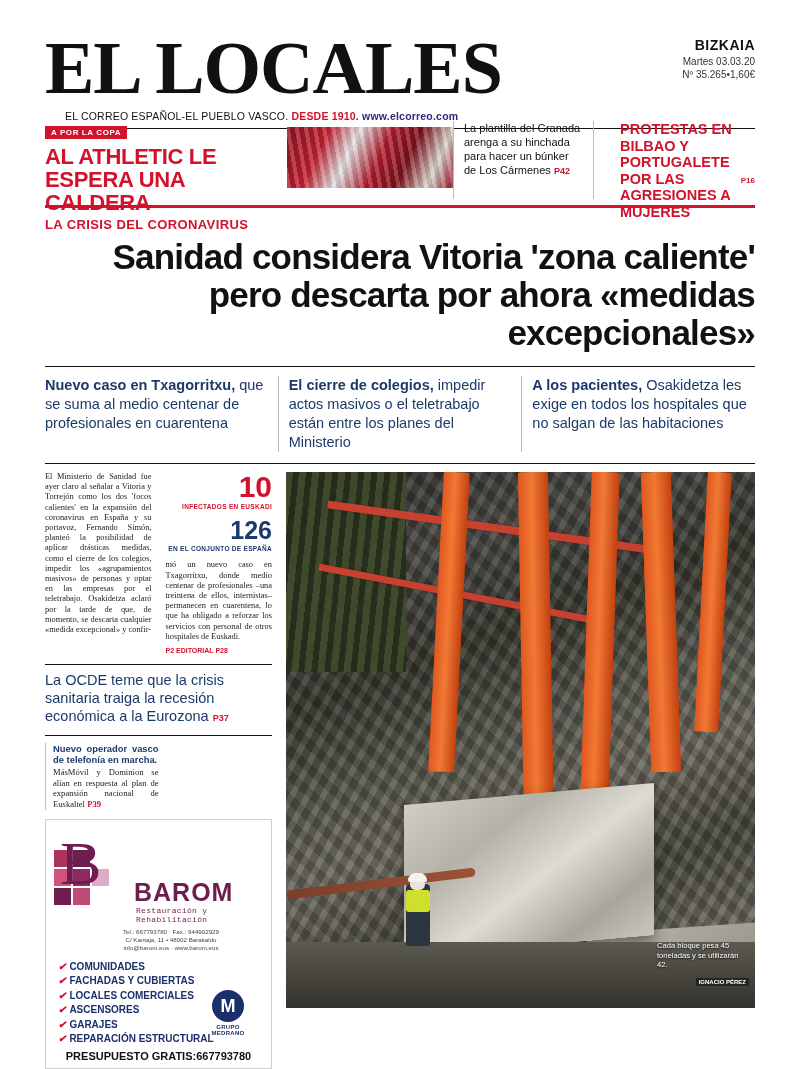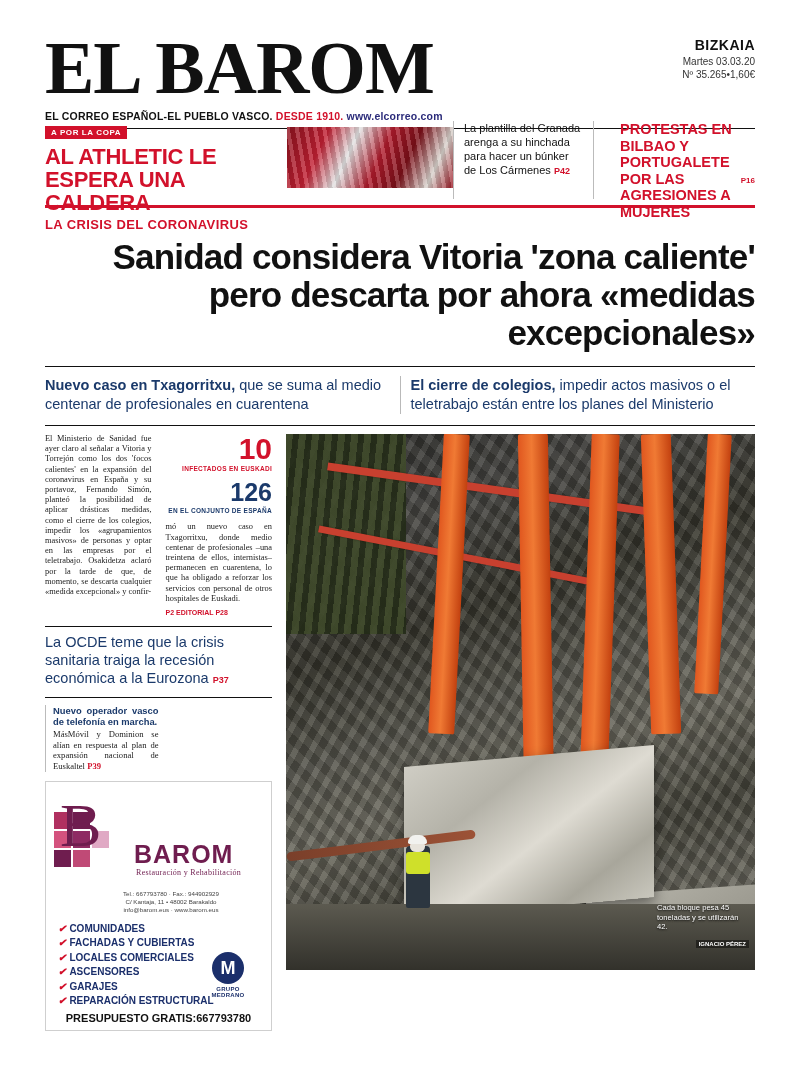--- a/index.html
+++ b/index.html
@@ -7,21 +7,21 @@
   .page{position:relative;width:800px;height:1069px;background:#fff;}
   .inner{position:absolute;left:45px;top:28px;width:710px;}
 
   
   .masthead{position:relative;height:86px;}
   .logo{font-family:"Liberation Serif",serif;font-weight:700;font-size:74px;letter-spacing:-1px;line-height:80px;color:#111;}
   .mast-right{position:absolute;right:0;top:8px;text-align:right;line-height:1.35;}
   .mast-right .city{font-family:"Liberation Sans",sans-serif;font-weight:700;font-size:14px;letter-spacing:.5px;color:#111;}
   .mast-right .date,.mast-right .num{font-family:"Liberation Sans",sans-serif;font-size:10px;color:#333;}
   .subline{margin-top:2px;font-family:"Liberation Sans",sans-serif;font-size:10.5px;letter-spacing:.2px;}
-  .subline .b1{color:#111;font-weight:700;}
+  .subline .b1{color:#111;font-weight:400;margin-left:20px;}
   .subline .b2{color:#d2112b;font-weight:700;}
   .subline .b3{color:#2b2b7a;font-weight:700;}
   .rule-thin{border-top:1px solid #111;margin-top:6px;}
 
   
   .promo{position:relative;display:flex;height:78px;margin-top:7px;}
   .promo-left{width:242px;padding-right:8px;box-sizing:border-box;}
   .tagcopa{display:inline-block;background:#d2112b;color:#fff;font-family:"Liberation Sans",sans-serif;font-weight:700;font-size:8px;letter-spacing:.6px;padding:2px 6px;}
   .promo-left h2{margin:6px 0 0;font-family:"Liberation Sans",sans-serif;font-weight:700;font-size:22px;line-height:23px;color:#d2112b;letter-spacing:-.3px;}
   .promo-photo{width:166px;height:61px;margin-top:6px;background:
@@ -75,21 +75,21 @@
   .brief.second{padding-left:7px;border-left:1px solid #bbb;}
   .brief .ttl{font-family:"Liberation Sans",sans-serif;font-weight:700;font-size:9.4px;line-height:11px;color:#1b3a6b;display:block;margin-bottom:2px;}
   .brief .pg{color:#d2112b;font-weight:700;}
 
   
   .ad{margin-top:9px;border:1px solid #cfcfcf;height:250px;position:relative;background:#fff;box-sizing:border-box;overflow:hidden;}
   .ad-b{position:absolute;left:14px;top:12px;font-family:"Liberation Serif",serif;font-size:62px;line-height:62px;color:#6f1d4f;font-weight:400;}
   .ad-squares{position:absolute;left:8px;top:30px;width:58px;height:62px;}
   .ad-squares i{position:absolute;display:block;width:17px;height:17px;}
   .ad-brand{position:absolute;left:88px;top:58px;font-family:"Liberation Sans",sans-serif;font-weight:700;font-size:25px;letter-spacing:1px;color:#6f1d4f;}
-  .ad-sub{position:absolute;left:90px;top:86px;font-family:Liberation Serif, serif;font-size:8px;color:#6f1d4f;letter-spacing:.3px;}
+  .ad-sub{position:absolute;left:90px;top:86px;font-family:Liberation Mono, monospace;font-size:8px;color:#6f1d4f;letter-spacing:.3px;}
   .ad-contact{position:absolute;left:50px;top:108px;font-family:"Liberation Sans",sans-serif;font-size:6.2px;line-height:8px;color:#444;text-align:center;width:150px;}
   .ad-list{position:absolute;left:12px;top:140px;font-family:"Liberation Sans",sans-serif;font-weight:700;font-size:10px;line-height:14.5px;color:#1b2f6b;}
   .ad-list span{display:block;}
   .ad-list .chk{color:#d2112b;font-weight:700;margin-right:3px;}
   .ad-badge{position:absolute;right:14px;top:170px;width:58px;text-align:center;}
   .ad-badge .circ{width:32px;height:32px;border-radius:50%;background:#1b2f6b;color:#fff;font-family:"Liberation Sans",sans-serif;font-weight:700;font-size:18px;line-height:32px;margin:0 auto;}
   .ad-badge .cap{font-family:"Liberation Sans",sans-serif;font-weight:700;font-size:6px;color:#1b2f6b;margin-top:2px;letter-spacing:.3px;}
   .ad-foot{position:absolute;left:0;right:0;bottom:6px;text-align:center;font-family:"Liberation Sans",sans-serif;font-weight:700;font-size:11px;color:#111;}
 
   
@@ -116,21 +116,21 @@
   .photo-caption{position:absolute;right:6px;bottom:38px;width:92px;font-family:"Liberation Sans",sans-serif;font-size:7.6px;line-height:9.6px;color:#fff;text-shadow:0 1px 2px rgba(0,0,0,.9);}
   .photo-credit{position:absolute;right:6px;bottom:22px;font-family:"Liberation Sans",sans-serif;font-weight:700;font-size:6px;color:#fff;background:rgba(0,0,0,.45);padding:1px 3px;}
 </style>
 </head>
 <body>
 
 <div class="page">
   <div class="inner">
 
     <div class="masthead">
-      <div class="logo">EL BAROM</div>
+      <div class="logo">EL LOCALES</div>
       <div class="mast-right">
         <div class="city">BIZKAIA</div>
         <div class="date">Martes 03.03.20</div>
         <div class="num">Nº 35.265•1,60€</div>
       </div>
       <div class="subline">
         <span class="b1">EL CORREO ESPAÑOL-EL PUEBLO VASCO.</span>
         <span class="b2">DESDE 1910.</span>
         <span class="b3">www.elcorreo.com</span>
       </div>
@@ -157,20 +157,23 @@
     <div class="kicker">LA CRISIS DEL CORONAVIRUS</div>
     <h1 class="main">Sanidad considera Vitoria 'zona caliente' pero descarta por ahora «medidas excepcionales»</h1>
     <div class="rule-after-head"></div>
 
     <div class="sum">
       <div class="c">
         <b>Nuevo caso en Txagorritxu,</b><span> que se suma al medio centenar de profesionales en cuarentena</span>
       </div>
       <div class="c">
         <b>El cierre de colegios,</b><span> impedir actos masivos o el teletrabajo están entre los planes del Ministerio</span>
+      </div>
+      <div class="c">
+        <b>A los pacientes,</b><span> Osakidetza les exige en todos los hospitales que no salgan de las habitaciones</span>
       </div>
     </div>
     <div class="rule-sum"></div>
 
     <div class="body">
 
       <div class="leftcol">
         <div class="txtcols">
           <div class="tc first">El Ministerio de Sanidad fue ayer claro al señalar a Vitoria y Torrejón como los dos 'focos calientes' en la expansión del coronavirus en España y su portavoz, Fernando Simón, planteó la posibilidad de aplicar drásticas medidas, como el cierre de los colegios, impedir los «agrupamientos masivos» de personas y optar en las empresas por el teletrabajo. Osakidetza aclaró por la tarde de que, de momento, se descarta cualquier «medida excepcional» y confir-</div>
           <div class="tc second">

